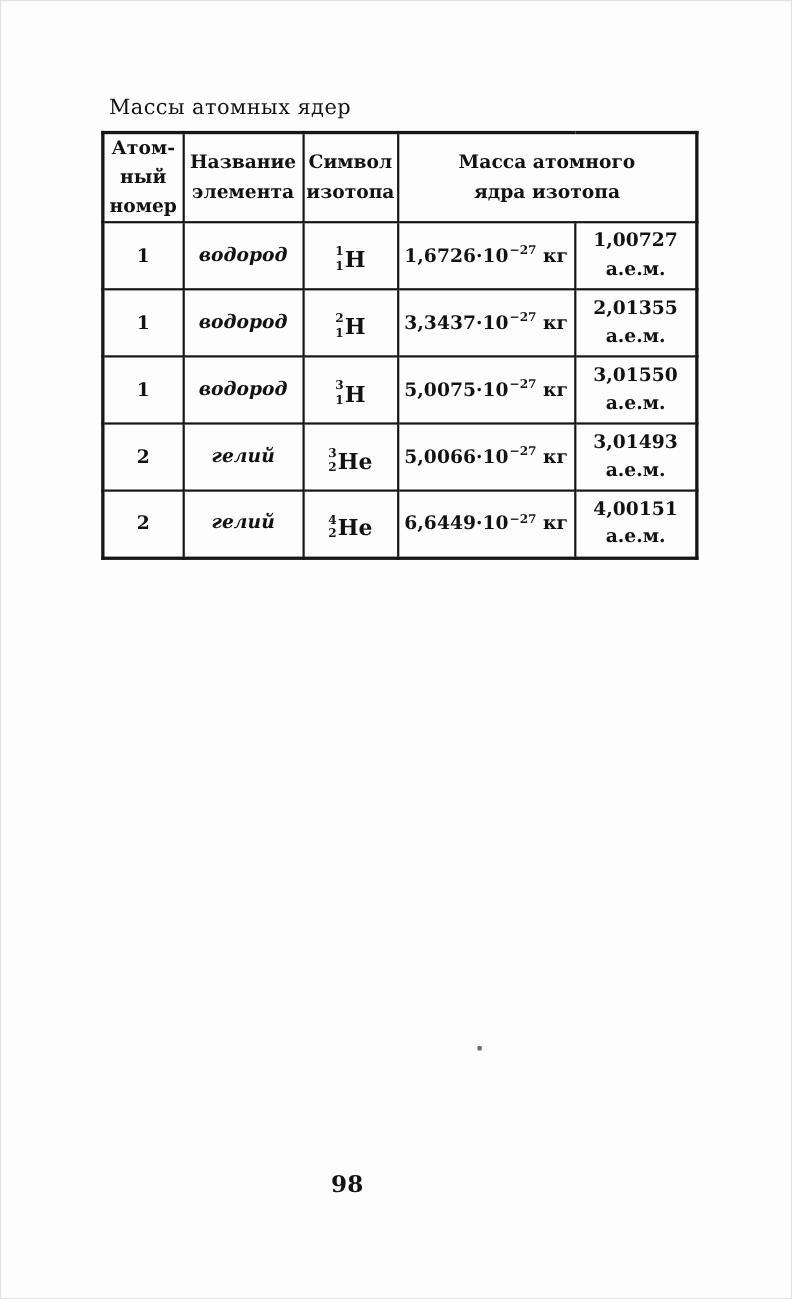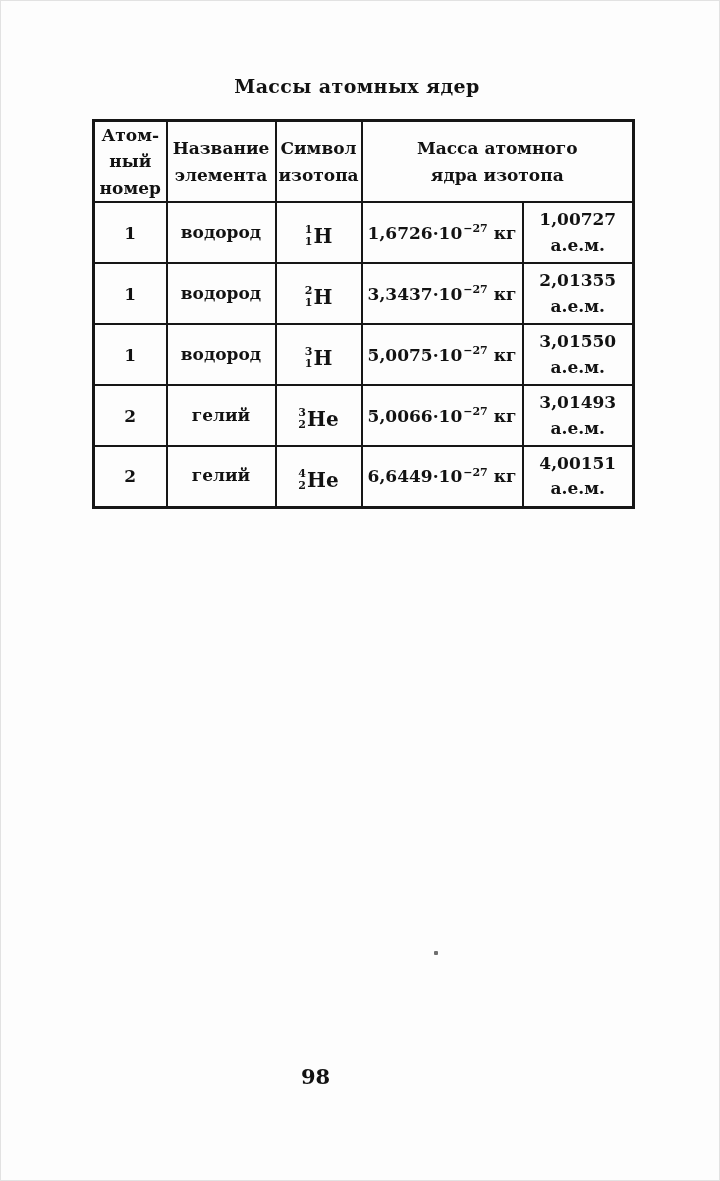--- a/index.html
+++ b/index.html
@@ -9,24 +9,24 @@
     font-family:"DejaVu Serif","Liberation Serif",serif;
     position:relative;
     color:#121212;
     box-sizing:border-box;
     border:1px solid #e2e2e2;
     overflow:hidden;
   }
   .title{
     position:absolute;
     left:86px; top:74px; width:540px;
-    margin:0;
-    text-align:center;
+    margin:12px;
+    text-align:left;
     font-size:19px;
-    font-weight:bold;
+    font-weight:normal;
     letter-spacing:0.4px;
   }
   table.nuclei{
     position:absolute;
     left:91px; top:118px;
     width:540px;
     border-collapse:collapse;
     table-layout:fixed;
     font-size:17px;
     font-weight:bold;
@@ -43,21 +43,21 @@
     padding:0 2px;
   }
   table.nuclei{border:3px solid #161616;}
   thead tr{height:63px;}
   tbody tr{height:61px;}
   th{
     white-space:pre-line;
     line-height:1.55;
     font-size:17px;
   }
-  td.c-el{white-space:pre-line;line-height:1.4;}
+  td.c-el{white-space:pre-line;line-height:1.4;font-style:italic;}
   
   .nuclide{display:inline-flex;align-items:center;}
   .nuclide .stack{
     display:inline-flex;
     flex-direction:column;
     align-items:flex-end;
     font-size:11px;
     line-height:1.1;
     margin-right:1px;
   }

